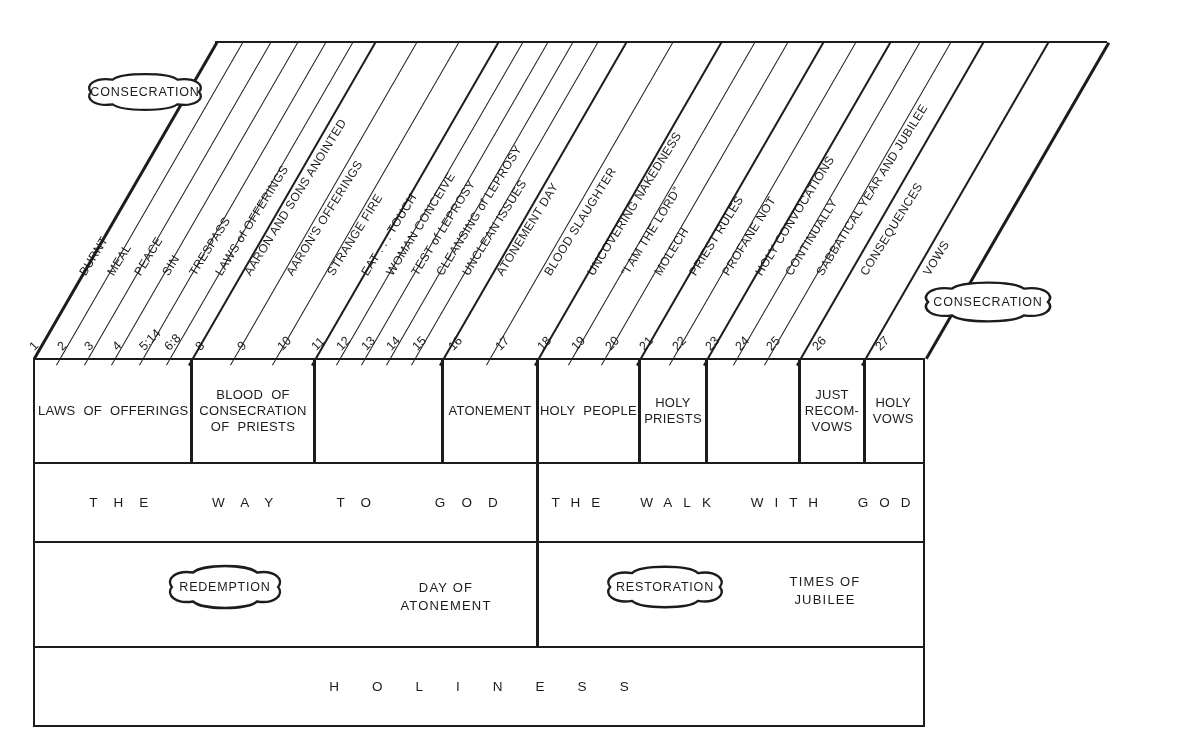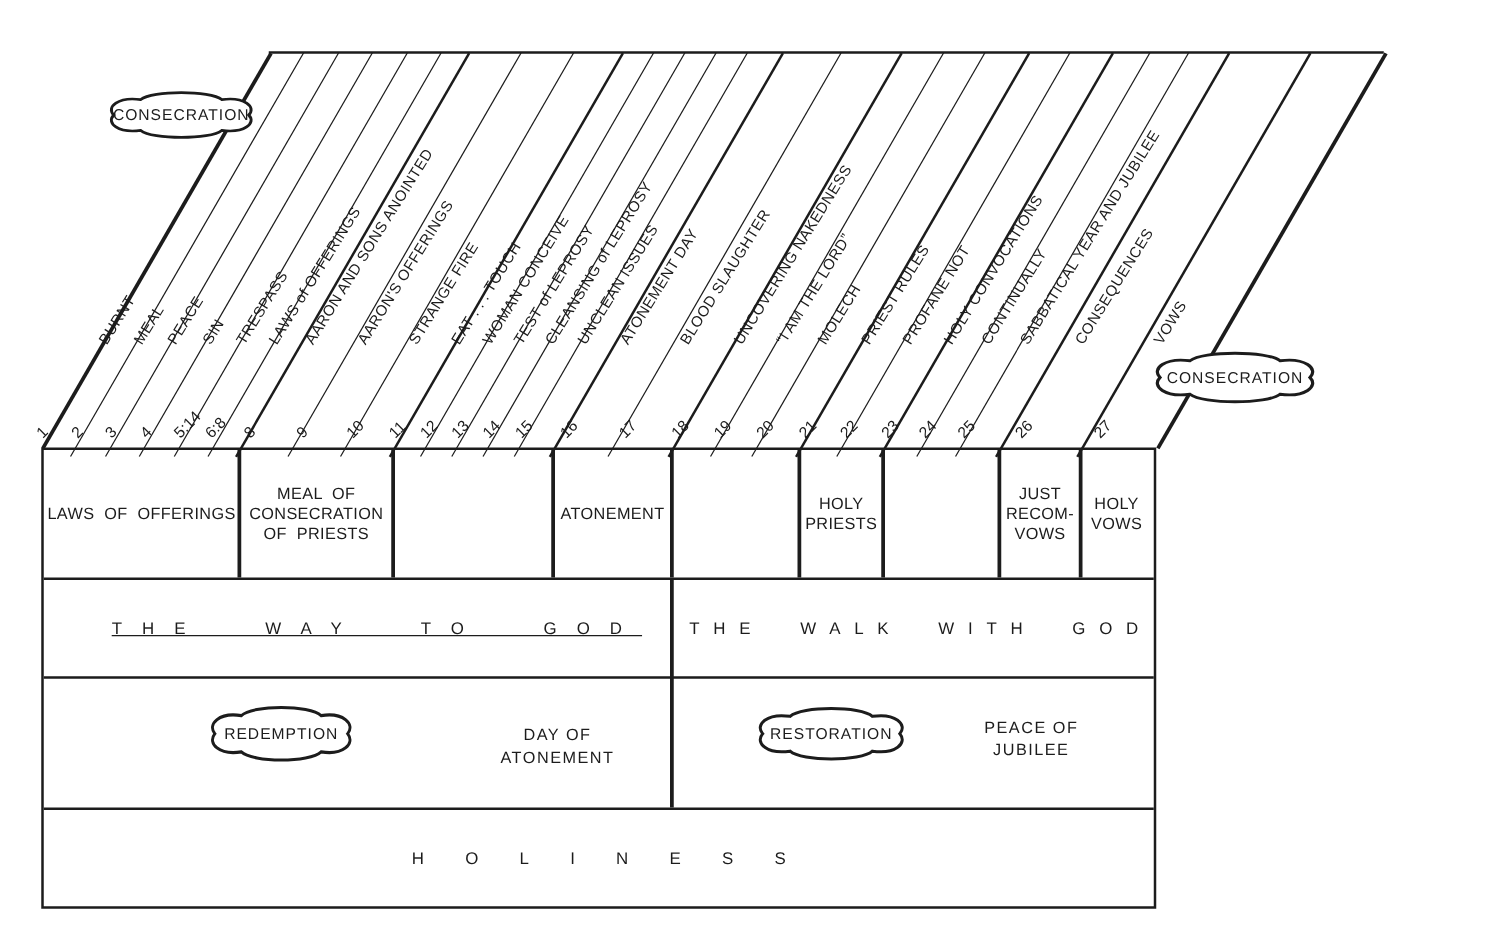--- a/index.html
+++ b/index.html
@@ -12,21 +12,21 @@
   .edge{position:absolute;background:#1c1c1c;transform-origin:0 100%;transform:rotate(30deg);}
   #top-edge{position:absolute;background:#1c1c1c;}
   
   #table{position:absolute;left:33px;top:358px;width:892px;height:369px;
          border:2.5px solid #1c1c1c;box-sizing:border-box;z-index:2;}
   .hr{position:absolute;left:0;right:0;height:2px;background:#1c1c1c;}
   .vr{position:absolute;width:2.5px;background:#1c1c1c;}
   .row{position:absolute;left:0;right:0;}
   .theme-cell{position:absolute;top:0;height:100%;display:flex;align-items:center;justify-content:center;
       font-size:13.5px;color:#1c1c1c;white-space:nowrap;}
-  #theme-left{letter-spacing:16px;word-spacing:28px;padding-left:16px;text-decoration:underline;}
+  #theme-left{letter-spacing:16px;word-spacing:28px;padding-left:16px;}
   #theme-right{letter-spacing:11px;word-spacing:14px;padding-left:11px;}
   .event-text{position:absolute;text-align:center;font-size:13px;line-height:18px;letter-spacing:1.2px;}
   #holiness-row{display:flex;align-items:center;justify-content:center;}
   #holiness-label{font-size:13.5px;letter-spacing:33px;padding-left:33px;white-space:nowrap;}
   
   .balloon{position:absolute;z-index:3;}
   .balloon svg{position:absolute;inset:0;width:100%;height:100%;}
   .balloon span{position:absolute;inset:0;display:flex;align-items:center;justify-content:center;
       font-size:12.5px;letter-spacing:0.8px;white-space:nowrap;color:#1c1c1c;}
 </style>
@@ -131,30 +131,33 @@
     <span>CONSECRATION</span>
   </div>
 
   <div id="table">
     <div class="row" id="sections-row" style="top:0;height:102px;">
         <div style="position: absolute; left: 0px; top: 0px; width: 156.5px; height: 100%; display: flex; flex-direction: column; align-items: center; justify-content: center; text-align: center; color: rgb(28, 28, 28); font: 13px / 16px &quot;Liberation Sans&quot;, sans-serif; letter-spacing: 0.3px; word-spacing: 4px;">
           <span>LAWS OF OFFERINGS</span>
         </div>
         <div style="position: absolute; left: 155.25px; top: 0px; width: 2.5px; height: 100%; background: rgb(28, 28, 28);"></div>
         <div style="position: absolute; left: 156.5px; top: 0px; width: 123px; height: 100%; display: flex; flex-direction: column; align-items: center; justify-content: center; text-align: center; color: rgb(28, 28, 28); font: 13px / 16px &quot;Liberation Sans&quot;, sans-serif; letter-spacing: 0.3px; word-spacing: 4px;">
-          <span>MEAL OF</span>
+          <span>BLOOD OF</span>
           <span>CONSECRATION</span>
           <span>OF PRIESTS</span>
         </div>
         <div style="position: absolute; left: 278.25px; top: 0px; width: 2.5px; height: 100%; background: rgb(28, 28, 28);"></div>
         <div style="position: absolute; left: 406.25px; top: 0px; width: 2.5px; height: 100%; background: rgb(28, 28, 28);"></div>
         <div style="position: absolute; left: 407.5px; top: 0px; width: 95px; height: 100%; display: flex; flex-direction: column; align-items: center; justify-content: center; text-align: center; color: rgb(28, 28, 28); font: 13px / 16px &quot;Liberation Sans&quot;, sans-serif; letter-spacing: 0.3px; word-spacing: 4px;">
           <span>ATONEMENT</span>
         </div>
         <div style="position: absolute; left: 501.25px; top: 0px; width: 2.5px; height: 100%; background: rgb(28, 28, 28);"></div>
+        <div style="position: absolute; left: 502.5px; top: 0px; width: 102px; height: 100%; display: flex; flex-direction: column; align-items: center; justify-content: center; text-align: center; color: rgb(28, 28, 28); font: 13px / 16px &quot;Liberation Sans&quot;, sans-serif; letter-spacing: 0.3px; word-spacing: 4px;">
+          <span>HOLY PEOPLE</span>
+        </div>
         <div style="position: absolute; left: 603.25px; top: 0px; width: 2.5px; height: 100%; background: rgb(28, 28, 28);"></div>
         <div style="position: absolute; left: 604.5px; top: 0px; width: 67px; height: 100%; display: flex; flex-direction: column; align-items: center; justify-content: center; text-align: center; color: rgb(28, 28, 28); font: 13px / 16px &quot;Liberation Sans&quot;, sans-serif; letter-spacing: 0.3px; word-spacing: 4px;">
           <span>HOLY</span>
           <span>PRIESTS</span>
         </div>
         <div style="position: absolute; left: 670.25px; top: 0px; width: 2.5px; height: 100%; background: rgb(28, 28, 28);"></div>
         <div style="position: absolute; left: 763.25px; top: 0px; width: 2.5px; height: 100%; background: rgb(28, 28, 28);"></div>
         <div style="position: absolute; left: 764.5px; top: 0px; width: 65px; height: 100%; display: flex; flex-direction: column; align-items: center; justify-content: center; text-align: center; color: rgb(28, 28, 28); font: 13px / 16px &quot;Liberation Sans&quot;, sans-serif; letter-spacing: 0.3px; word-spacing: 4px;">
           <span>JUST</span>
           <span>RECOM-</span>
@@ -189,21 +192,21 @@
         <span>DAY OF</span><br>
         <span>ATONEMENT</span>
       </div>
       <div class="balloon" style="left:566px;top:18px;width:128px;height:52px;">
         <svg viewBox="0 0 140 56" preserveAspectRatio="none">
           <path d="M 10 28 C 3 20 14 10 34 13 C 44 4 96 4 106 13 C 126 10 137 20 130 28 C 137 36 126 46 106 43 C 96 52 44 52 34 43 C 14 46 3 36 10 28 Z" fill="#ffffff" stroke="#1c1c1c" stroke-width="2.6"></path>
         </svg>
         <span>RESTORATION</span>
       </div>
       <div class="event-text" style="left:720px;top:30px;width:140px;">
-        <span>PEACE OF</span><br>
+        <span>TIMES OF</span><br>
         <span>JUBILEE</span>
       </div>
     </div>
     <div class="hr" style="top:286px;"></div>
 
     <div class="row" id="holiness-row" style="top:288px;height:76px;">
       <span id="holiness-label">HOLINESS</span>
     </div>
 
     <div class="vr" style="left:501.25px;top:104px;height:182px;"></div>

